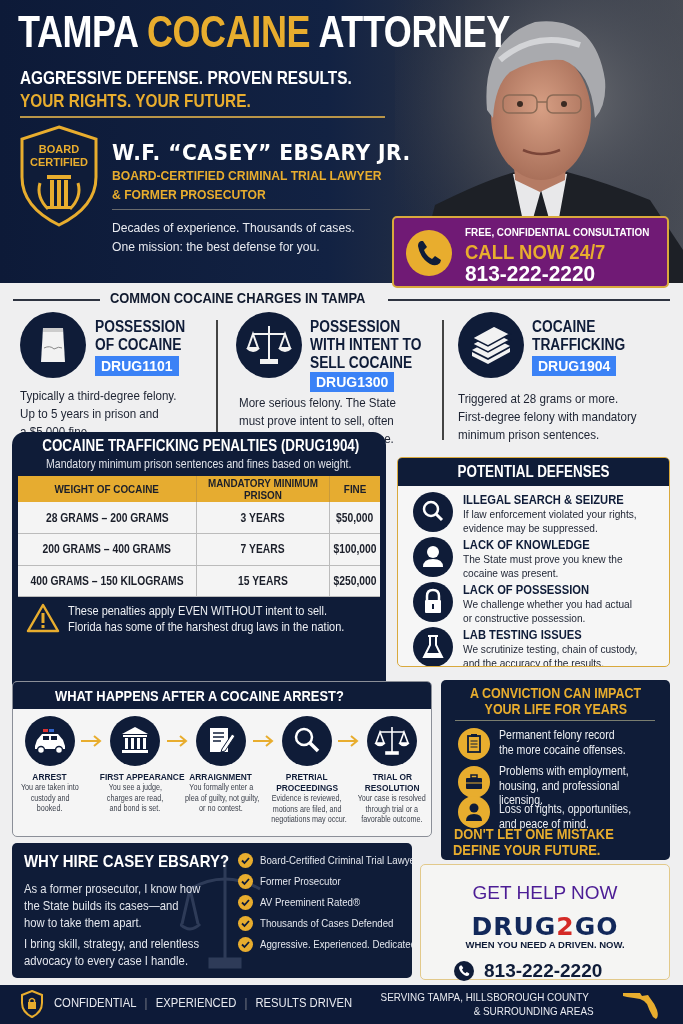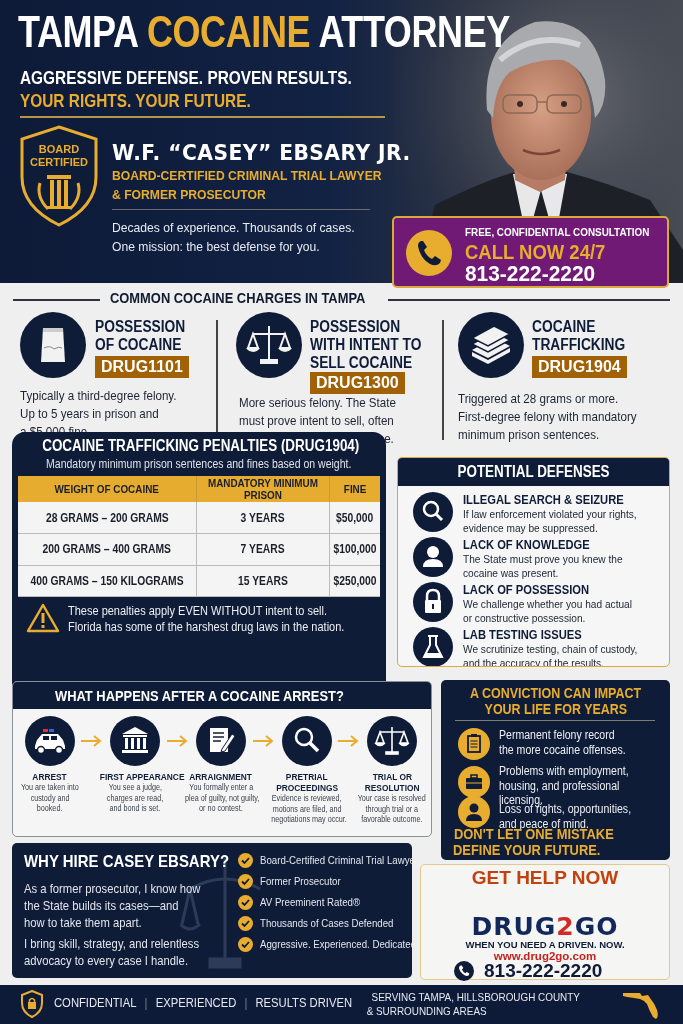--- a/index.html
+++ b/index.html
@@ -25,21 +25,21 @@
 .cta-l2{position:absolute;left:71px;top:22px;font-size:21px;font-weight:700;color:#e8ad2e;transform:scaleX(0.88);transform-origin:left top;white-space:nowrap}
 .cta-l3{position:absolute;left:71px;top:43px;font-size:22px;font-weight:700;color:#fff;white-space:nowrap;transform:scaleX(0.95);transform-origin:left top}
 
 
 .sec-head{position:absolute;top:289px;left:10px;width:660px;height:20px}
 .sec-head .line{position:absolute;top:10px;height:1.5px;background:#2e3340}
 .sec-head .txt{position:absolute;left:100px;top:0;font-size:15px;font-weight:700;color:#111a2e;white-space:nowrap;transform:scaleX(0.86);transform-origin:left top}
 .charge{position:absolute;top:312px}
 .c-circle{position:absolute;width:66px;height:66px;border-radius:50%;background:#0f1c38}
 .c-title{position:absolute;font-size:16px;font-weight:700;color:#0f1c38;line-height:18px;white-space:nowrap;transform:scaleX(0.86);transform-origin:left top}
-.c-code{position:absolute;background:#a16207;color:#fff;font-size:16px;font-weight:700;padding:2px 6px;white-space:nowrap}
+.c-code{position:absolute;background:#3b82f6;color:#fff;font-size:14px;font-weight:700;padding:2px 6px;white-space:nowrap}
 .c-desc{position:absolute;font-size:13.2px;color:#1d2332;line-height:18px;white-space:nowrap;transform:scaleX(0.88);transform-origin:left top}
 .vdiv{position:absolute;width:1.5px;background:#444;top:320px;height:120px}
 
 
 .pen{position:absolute;left:12px;top:432px;width:374px;height:264px;background:#0f1c38;border-radius:13px;overflow:hidden}
 .pen-title{position:absolute;left:0;width:100%;top:5px;text-align:center;font-size:16px;font-weight:700;color:#fff;white-space:nowrap}
 .pen-title span,.pen-sub span{display:inline-block;transform:scaleX(0.84)}
 .pen-sub{position:absolute;left:0;width:100%;top:25px;text-align:center;font-size:12.5px;color:#e0e3ea;white-space:nowrap}
 .pen-table{position:absolute;left:6px;top:44px;width:362px;border-collapse:collapse}
 .pen-table th{background:#e6ac30;color:#1b1f2a;font-size:11.5px;font-weight:700;height:26px;border-right:1px solid #c99a3a}
@@ -84,37 +84,37 @@
 .why-title{position:absolute;left:12px;top:9px;font-size:17px;font-weight:700;color:#fff;white-space:nowrap;transform:scaleX(0.88);transform-origin:left top}
 .why-p{position:absolute;left:12px;font-size:12.8px;color:#e3e6ed;line-height:17px;white-space:nowrap;transform:scaleX(0.88);transform-origin:left top}
 .why-scale{position:absolute;left:168px;top:6px;width:90px;height:125px;opacity:0.25}
 .why-list{position:absolute;left:226px;top:10px}
 .why-li{position:absolute;left:0;height:16px;white-space:nowrap}
 .chk{position:absolute;left:0;top:0;width:15px;height:15px;border-radius:50%;background:#e8ad2e}
 .why-li .lbl{position:absolute;left:22px;top:1px;font-size:11px;color:#e3e6ed;white-space:nowrap;transform:scaleX(0.88);transform-origin:left top}
 
 
 .help{position:absolute;left:420px;top:864px;width:250px;height:116px;background:#f5f5f3;border:1.5px solid #e2c98a;border-radius:5px;text-align:center}
-.help-t{position:absolute;left:0;width:100%;top:2px;font-size:19px;font-weight:700;color:#c2410c}
+.help-t{position:absolute;left:0;width:100%;top:17px;font-size:19px;font-weight:400;color:#4c1d95}
 .help-s{position:absolute;left:0;width:100%;top:22px;font-size:11.3px;color:#22283a;line-height:13.5px}
 .help-s span{display:inline-block;transform:scaleX(0.92)}
 .brand{position:absolute;left:0;width:100%;top:47px;font-family:"DejaVu Sans",sans-serif;font-size:25px;font-weight:900;color:#12285a;letter-spacing:1px}
 .brand b{color:#d42a26}
 .brand-tag{position:absolute;left:0;width:100%;top:74px;font-size:9.5px;font-weight:700;color:#0f1c38}
 .brand-url{position:absolute;left:0;width:100%;top:85px;font-size:11.5px;font-weight:700;color:#c2241f}
 .help-phone{position:absolute;left:33px;top:95px;height:22px}
 .help-phone .pi{position:absolute;left:0;top:1px;width:20px;height:20px;border-radius:50%;background:#0f1c38}
 .help-phone .pn{position:absolute;left:30px;top:0;font-size:19px;font-weight:700;color:#0f1c38;white-space:nowrap}
 
 
 .foot{position:absolute;left:0;top:985px;width:683px;height:39px;background:#0d1a38}
 .foot-shield{position:absolute;left:20px;top:5px;width:24px;height:28px}
 .foot-l{position:absolute;left:54px;top:11px;font-size:12.5px;color:#e8eaf0;white-space:nowrap;transform:scaleX(0.9);transform-origin:left top}
 .foot-l .sep{color:#777c88;margin:0 9px}
-.foot-r{position:absolute;left:360px;top:5px;width:240px;text-align:left;font-size:11px;color:#e8eaf0;line-height:14px;white-space:nowrap}
+.foot-r{position:absolute;left:360px;top:5px;width:240px;text-align:right;font-size:11px;color:#e8eaf0;line-height:14px;white-space:nowrap}
 .foot-r span{display:inline-block;transform:scaleX(0.9)}
 .fl{position:absolute;left:622px;top:5px;width:42px;height:30px}
 </style>
 </head>
 <body>
 
 <section class="hero">
   <div class="photo">
     <svg width="288" height="283" viewBox="0 0 288 283">
       <defs>
@@ -571,21 +571,20 @@
       </div>
   </div>
 </section>
 
 <section class="help">
   <div class="help-t">GET HELP NOW</div>
   <div class="help-s">
   </div>
   <div class="brand"><span>DRUG</span><b>2</b><span>GO</span></div>
   <div class="brand-tag">WHEN YOU NEED A DRIVEN. NOW.</div>
-  <a class="brand-url">www.drug2go.com</a>
   <a class="help-phone">
     <span class="pi"><svg width="20" height="20" viewBox="0 0 20 20">
           <path d="M6.5 4.5 Q5 5 5 7 Q6 12 11 14.5 Q13.5 15.5 15 14 L15.3 12.6 L12.8 11 L11.5 12.3 Q9 11 8 8.4 L9.3 7.1 L7.7 4.5 Z" fill="#fff"></path>
         </svg></span>
     <span class="pn">813-222-2220</span>
   </a>
 </section>
 
 <footer class="foot">
   <div class="foot-shield">

